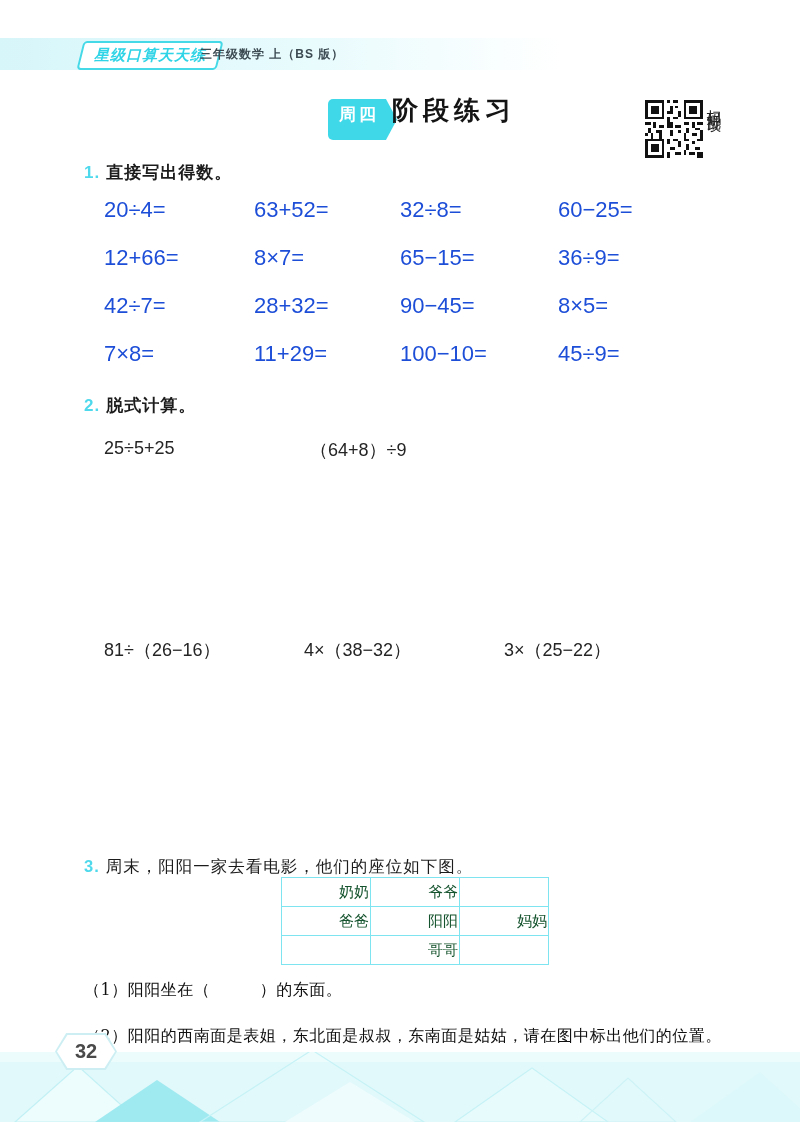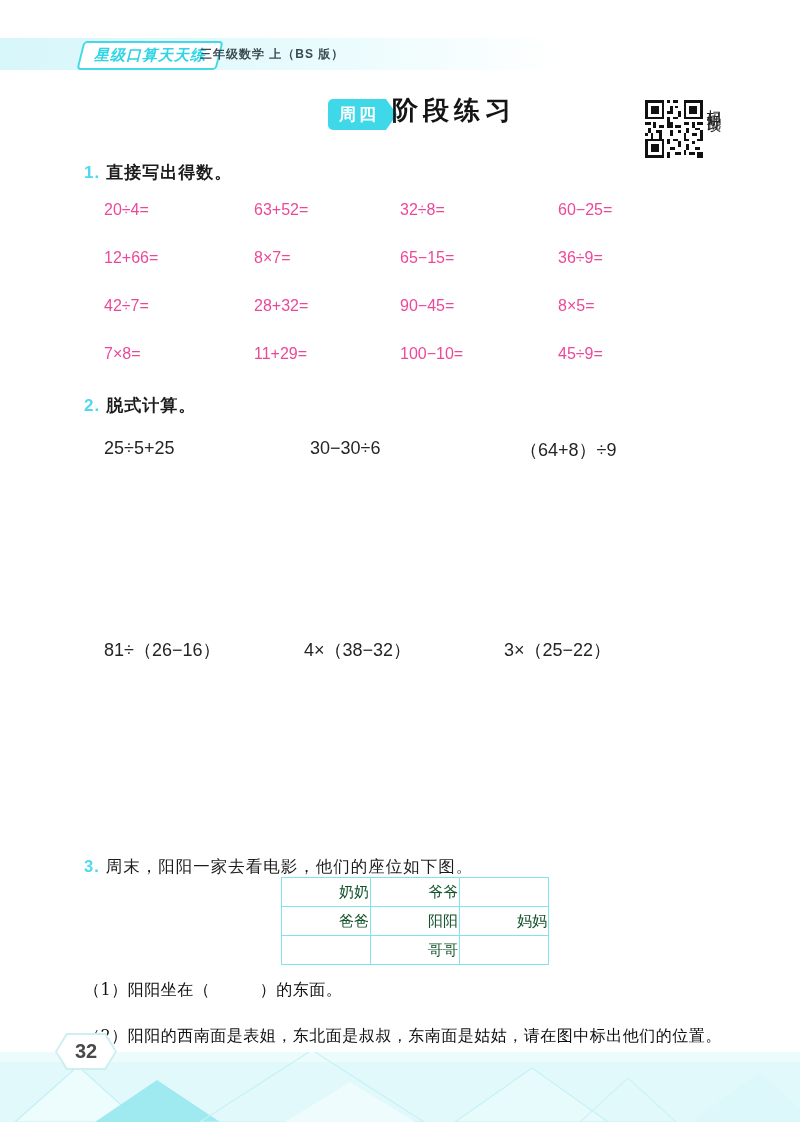--- a/index.html
+++ b/index.html
@@ -26,21 +26,21 @@
   }
   .edition {
     position:absolute; left:200px; top:46px;
     font-size:12px; font-weight:600; color:#3c4a52; letter-spacing:1px;
   }
 
   
   .week-badge {
     position:absolute; left:328px; top:99px;
     background:#3fd8e8; color:#fff; font-weight:bold; font-size:17px;
-    letter-spacing:3px; padding:4px 18px 4px 11px;
+    letter-spacing:3px; padding:4px 18px 14px 11px;
     clip-path:polygon(0 0,84% 0,100% 50%,84% 100%,0 100%);
     border-radius:5px;
   }
   .page-title {
     position:absolute; left:392px; top:93px;
     font-size:26px; font-weight:bold; color:#141414; letter-spacing:5px;
   }
 
   
   .qr-wrap { position:absolute; left:645px; top:98px; display:flex; }
@@ -55,21 +55,21 @@
   .sec-num { color:#4fd9ec; margin-right:6px; font-weight:bold; }
   #sec1-head { top:161px; }
   #sec2-head { top:394px; }
   #sec3-head { top:840px; font-weight:normal; font-family:"DejaVu Serif", serif; font-size:16.5px;margin-top:16px; }
   #sec3-head .sec-num { font-family:"Liberation Sans",sans-serif; font-weight:bold; }
 
   
   .grid16 {
     position:absolute; left:104px; top:200px; width:625px;
     display:grid; grid-template-columns:150px 146px 158px 1fr;
-    row-gap:28px; font-size:16px; color:#ec4899; line-height:20px;
+    row-gap:28px; font-size:22px; color:#1d4ed8; line-height:20px;
   }
   .grid3a {
     position:absolute; left:104px; top:438px; width:625px;
     display:grid; grid-template-columns:206px 210px 1fr;
     font-size:18px; color:#252525;
   }
   .grid3b {
     position:absolute; left:104px; top:638px; width:625px;
     display:grid; grid-template-columns:200px 200px 1fr;
     font-size:18px; color:#252525;
@@ -207,21 +207,20 @@
     <span>11+29=</span>
     <span>100−10=</span>
     <span>45÷9=</span>
   </div>
 
   <div class="sec-head" id="sec2-head">
     <span class="sec-num">2.</span><span>脱式计算。</span>
   </div>
   <div class="grid3a">
     <span>25÷5+25</span>
-    <span>30−30÷6</span>
     <span>（64+8）÷9</span>
   </div>
   <div class="grid3b">
     <span>81÷（26−16）</span>
     <span>4×（38−32）</span>
     <span>3×（25−22）</span>
   </div>
 
   <div class="sec-head" id="sec3-head">
     <span class="sec-num">3.</span><span>周末，阳阳一家去看电影，他们的座位如下图。</span>

